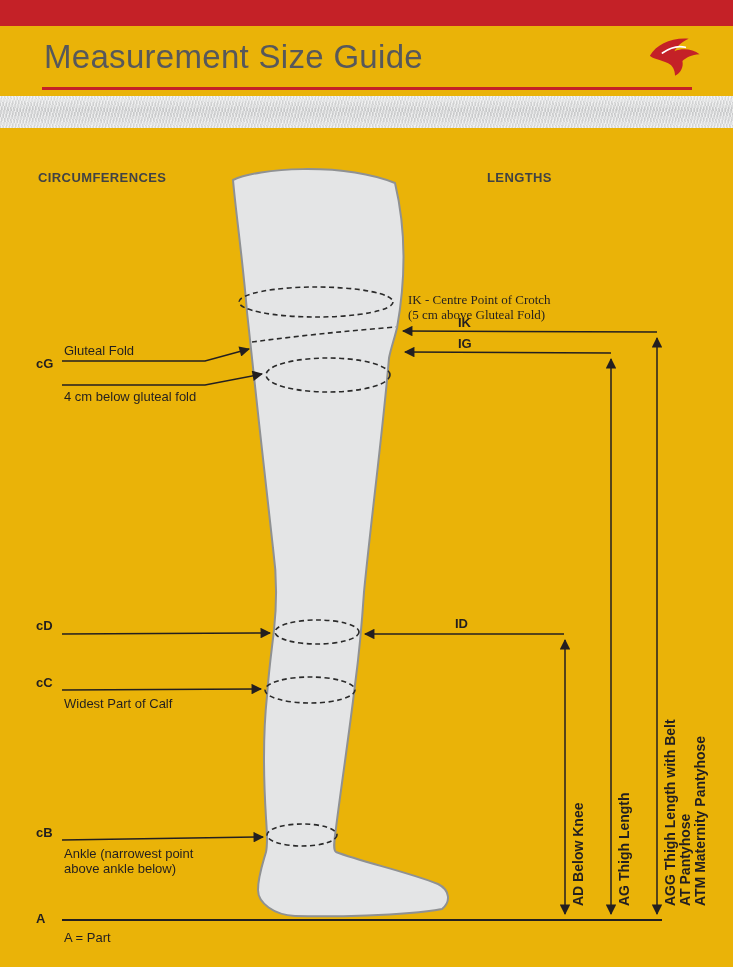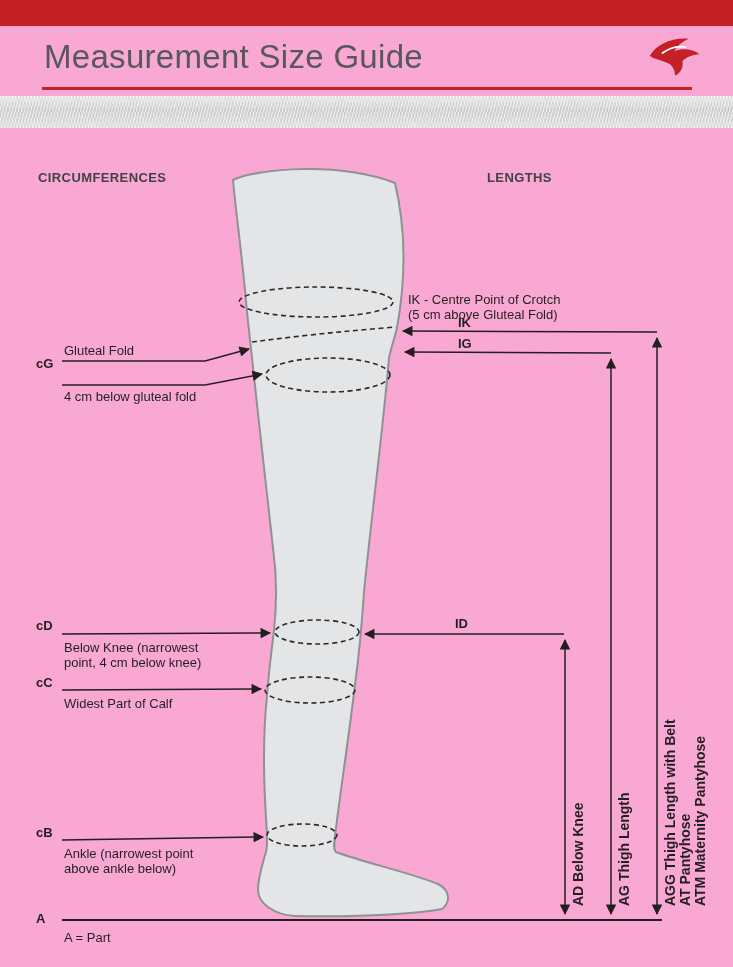--- a/index.html
+++ b/index.html
@@ -1,16 +1,16 @@
 <!DOCTYPE html>
 <html><head>
 <meta charset="utf-8">
 <style>
   html,body{margin:0;padding:0;background:#ffffff;}
-  .page{position:relative;width:733px;height:967px;background:#f9a8d4;overflow:hidden;
+  .page{position:relative;width:733px;height:967px;background:#eab308;overflow:hidden;
         font-family:"Liberation Sans","DejaVu Sans",sans-serif;color:#231f20;}
   .abs{position:absolute;}
 
   .topbar{left:0;top:0;width:733px;height:26px;background:#c42127;}
   .title{left:44px;top:38px;font-size:33px;letter-spacing:.3px;color:#57585b;}
   .underline{left:42px;top:87px;width:650px;height:3px;background:#c42127;}
   .band{left:0;top:96px;width:733px;height:32px;background-color:#dcdddd;
         background-image:
           repeating-linear-gradient(105deg, rgba(255,255,255,.55) 0 1px, rgba(255,255,255,0) 1px 3px),
           repeating-linear-gradient(75deg, rgba(0,0,0,.06) 0 1px, rgba(0,0,0,0) 1px 3px),
@@ -96,38 +96,34 @@
     <path d="M 657,338 L 657,914" fill="none" stroke="#231f20" stroke-width="1.5" marker-start="url(#ahr)" marker-end="url(#ah)"></path>
 
     <path d="M 62,920 L 662,920" fill="none" stroke="#231f20" stroke-width="2"></path>
   </svg>
 
   <div class="abs code" style="left:36px;top:356px;">cG</div>
   <div class="abs small" style="left:64px;top:343px;">Gluteal Fold</div>
   <div class="abs small" style="left:64px;top:389px;">4 cm below gluteal fold</div>
 
   <div class="abs code" style="left:36px;top:618px;">cD</div>
-  <div class="abs small" style="left:64px;top:640px;">
-    <div>Below Knee (narrowest</div>
-    <div>point, 4 cm below knee)</div>
-  </div>
 
   <div class="abs code" style="left:36px;top:675px;">cC</div>
   <div class="abs small" style="left:64px;top:696px;">Widest Part of Calf</div>
 
   <div class="abs code" style="left:36px;top:825px;">cB</div>
   <div class="abs small" style="left:64px;top:846px;">
     <div>Ankle (narrowest point</div>
     <div>above ankle below)</div>
   </div>
 
   <div class="abs code" style="left:36px;top:911px;">A</div>
   <div class="abs small" style="left:64px;top:930px;">A = Part</div>
 
-  <div class="abs small" style="left:408px;top:292px;">
+  <div class="abs small" style="left:408px;top:292px;font-family:Liberation Serif, serif;">
     <div>IK - Centre Point of Crotch</div>
     <div>(5 cm above Gluteal Fold)</div>
   </div>
   <div class="abs code" style="left:458px;top:315px;">IK</div>
   <div class="abs code" style="left:458px;top:336px;">IG</div>
   <div class="abs code" style="left:455px;top:616px;">ID</div>
 
   <div class="abs rot" style="left:571px;top:906px;">AD Below Knee</div>
   <div class="abs rot" style="left:617px;top:906px;">AG Thigh Length</div>
   <div class="abs rot" style="left:663px;top:906px;">

